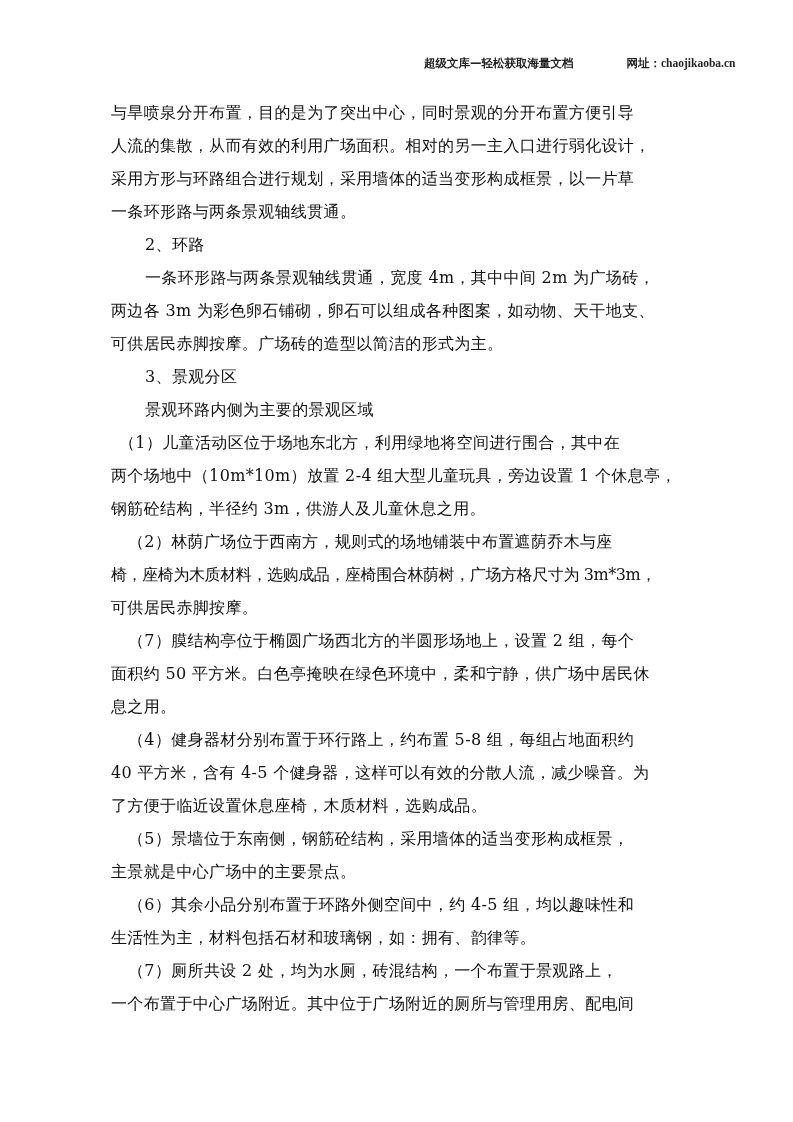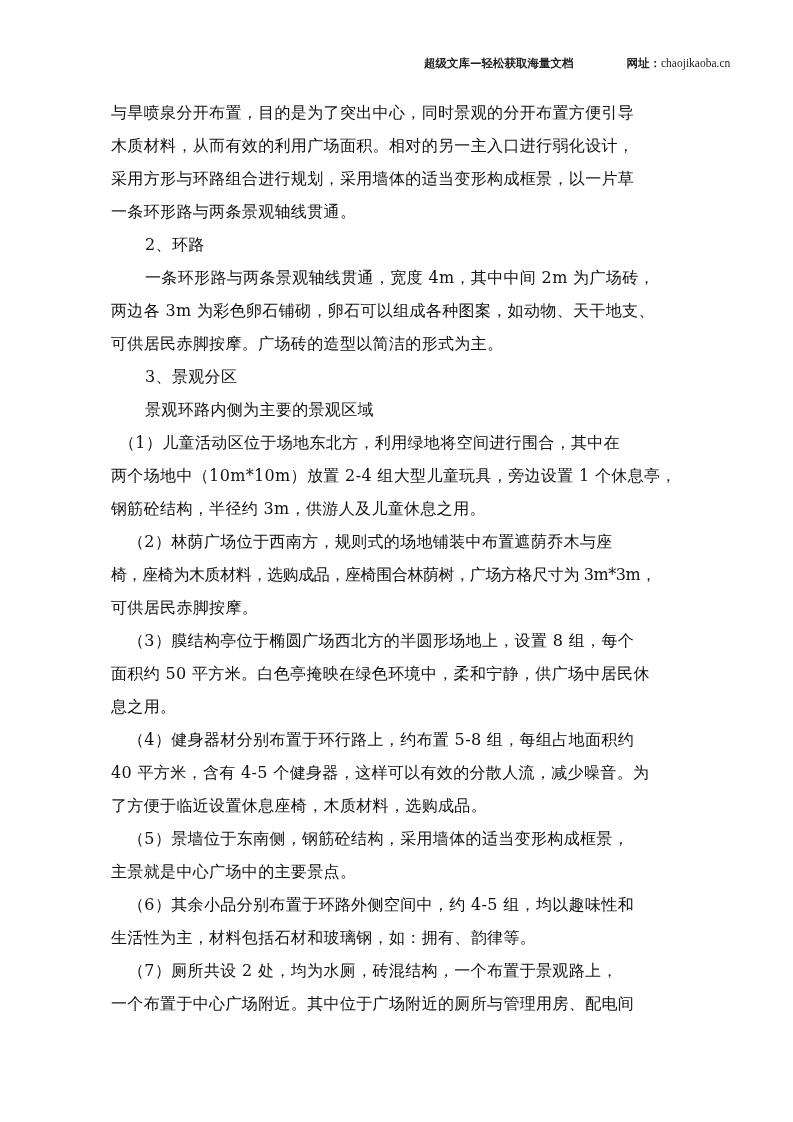--- a/index.html
+++ b/index.html
@@ -1,49 +1,49 @@
 <!DOCTYPE html>
 <html><head>
 <meta charset="utf-8">
 <style>
   html, body { margin: 0; padding: 0; background: #ffffff; }
   body { width: 793px; height: 1122px; position: relative; overflow: hidden;
          font-family: "DejaVu Serif", "Liberation Serif", serif; color: #111; }
   .header { position: absolute; top: 56px; left: 424px; font-size: 11.5px; white-space: nowrap;
             font-family: "DejaVu Sans", "Liberation Sans", sans-serif; font-weight: bold; color: #222; }
   .header .site { margin-left: 24px; padding-left: 29px; }
-  .header .url { font-family: "Liberation Serif", serif; font-weight: normal; }
+  .header .url { font-family: "Liberation Serif", serif; font-weight: bold; }
   .line { position: absolute; left: 111px; font-size: 16px; white-space: nowrap; line-height: 22px;
           letter-spacing: 0.35px; }
 </style>
 </head>
 <body>
 
 <div class="header">
   <span>超级文库—轻松获取海量文档</span><span class="site">网址：</span><span class="url">chaojikaoba.cn</span>
 </div>
 
 <div id="doc-body">
   <div class="line" style="left:111px;top:102px">与旱喷泉分开布置，目的是为了突出中心，同时景观的分开布置方便引导</div>
-  <div class="line" style="left:111px;top:135px">木质材料，从而有效的利用广场面积。相对的另一主入口进行弱化设计，</div>
+  <div class="line" style="left:111px;top:135px">人流的集散，从而有效的利用广场面积。相对的另一主入口进行弱化设计，</div>
   <div class="line" style="left:111px;top:168px">采用方形与环路组合进行规划，采用墙体的适当变形构成框景，以一片草</div>
   <div class="line" style="left:111px;top:201px">一条环形路与两条景观轴线贯通。</div>
   <div class="line" style="left:145px;top:234px">2、环路</div>
   <div class="line" style="left:145px;top:267px">一条环形路与两条景观轴线贯通，宽度 4m，其中中间 2m 为广场砖，</div>
   <div class="line" style="left:111px;top:300px">两边各 3m 为彩色卵石铺砌，卵石可以组成各种图案，如动物、天干地支、</div>
   <div class="line" style="left:111px;top:333px">可供居民赤脚按摩。广场砖的造型以简洁的形式为主。</div>
   <div class="line" style="left:145px;top:366px">3、景观分区</div>
   <div class="line" style="left:145px;top:399px">景观环路内侧为主要的景观区域</div>
   <div class="line" style="left:119px;top:432px">（1）儿童活动区位于场地东北方，利用绿地将空间进行围合，其中在</div>
   <div class="line" style="left:111px;top:465px">两个场地中（10m*10m）放置 2-4 组大型儿童玩具，旁边设置 1 个休息亭，</div>
   <div class="line" style="left:111px;top:498px">钢筋砼结构，半径约 3m，供游人及儿童休息之用。</div>
   <div class="line" style="left:128px;top:531px">（2）林荫广场位于西南方，规则式的场地铺装中布置遮荫乔木与座</div>
   <div class="line" style="left:111px;top:564px;letter-spacing:-0.4px">椅，座椅为木质材料，选购成品，座椅围合林荫树，广场方格尺寸为 3m*3m，</div>
   <div class="line" style="left:111px;top:597px">可供居民赤脚按摩。</div>
-  <div class="line" style="left:128px;top:630px">（3）膜结构亭位于椭圆广场西北方的半圆形场地上，设置 8 组，每个</div>
+  <div class="line" style="left:128px;top:630px">（7）膜结构亭位于椭圆广场西北方的半圆形场地上，设置 2 组，每个</div>
   <div class="line" style="left:111px;top:663px">面积约 50 平方米。白色亭掩映在绿色环境中，柔和宁静，供广场中居民休</div>
   <div class="line" style="left:111px;top:696px">息之用。</div>
   <div class="line" style="left:128px;top:729px">（4）健身器材分别布置于环行路上，约布置 5-8 组，每组占地面积约</div>
   <div class="line" style="left:111px;top:762px">40 平方米，含有 4-5 个健身器，这样可以有效的分散人流，减少噪音。为</div>
   <div class="line" style="left:111px;top:795px">了方便于临近设置休息座椅，木质材料，选购成品。</div>
   <div class="line" style="left:128px;top:828px">（5）景墙位于东南侧，钢筋砼结构，采用墙体的适当变形构成框景，</div>
   <div class="line" style="left:111px;top:861px">主景就是中心广场中的主要景点。</div>
   <div class="line" style="left:128px;top:894px">（6）其余小品分别布置于环路外侧空间中，约 4-5 组，均以趣味性和</div>
   <div class="line" style="left:111px;top:927px">生活性为主，材料包括石材和玻璃钢，如：拥有、韵律等。</div>
   <div class="line" style="left:128px;top:960px">（7）厕所共设 2 处，均为水厕，砖混结构，一个布置于景观路上，</div>

